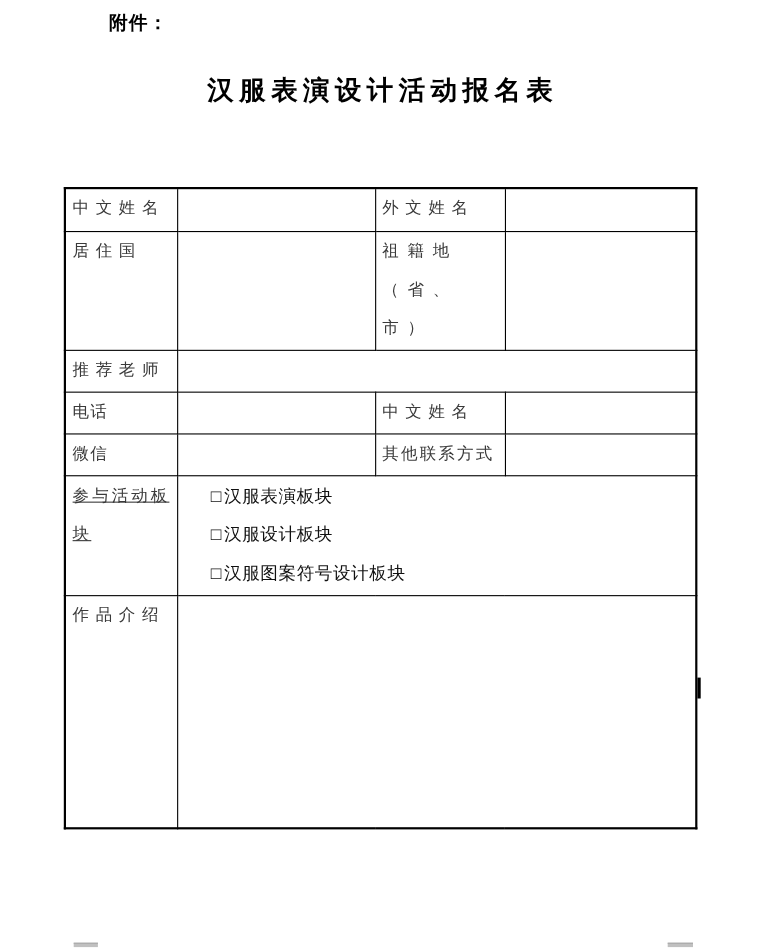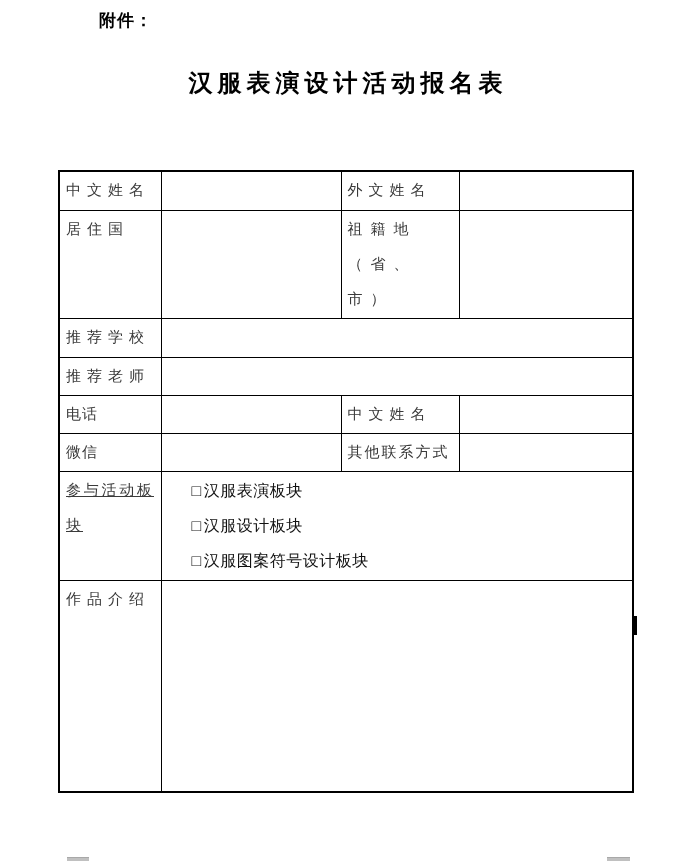--- a/index.html
+++ b/index.html
@@ -140,24 +140,20 @@
   <tr style="height:70px">
     <td class="lbl ls-wide">居住国</td>
     <td class="blank-cell"></td>
     <td class="lbl ls-wide3 two-line">
       <div>祖籍地</div>
       <div>（省、市）</div>
     </td>
     <td class="blank-cell"></td>
   </tr>
 
-  <tr style="height:39px">
-    <td class="lbl ls-wide">推荐学校</td>
-    <td class="blank-cell" colspan="3"></td>
-  </tr>
 
   <tr style="height:37px">
     <td class="lbl ls-wide">推荐老师</td>
     <td class="blank-cell" colspan="3"></td>
   </tr>
 
   <tr style="height:36px">
     <td class="lbl ls-normal">电话</td>
     <td class="blank-cell"></td>
     <td class="lbl ls-wide">中文姓名</td>

